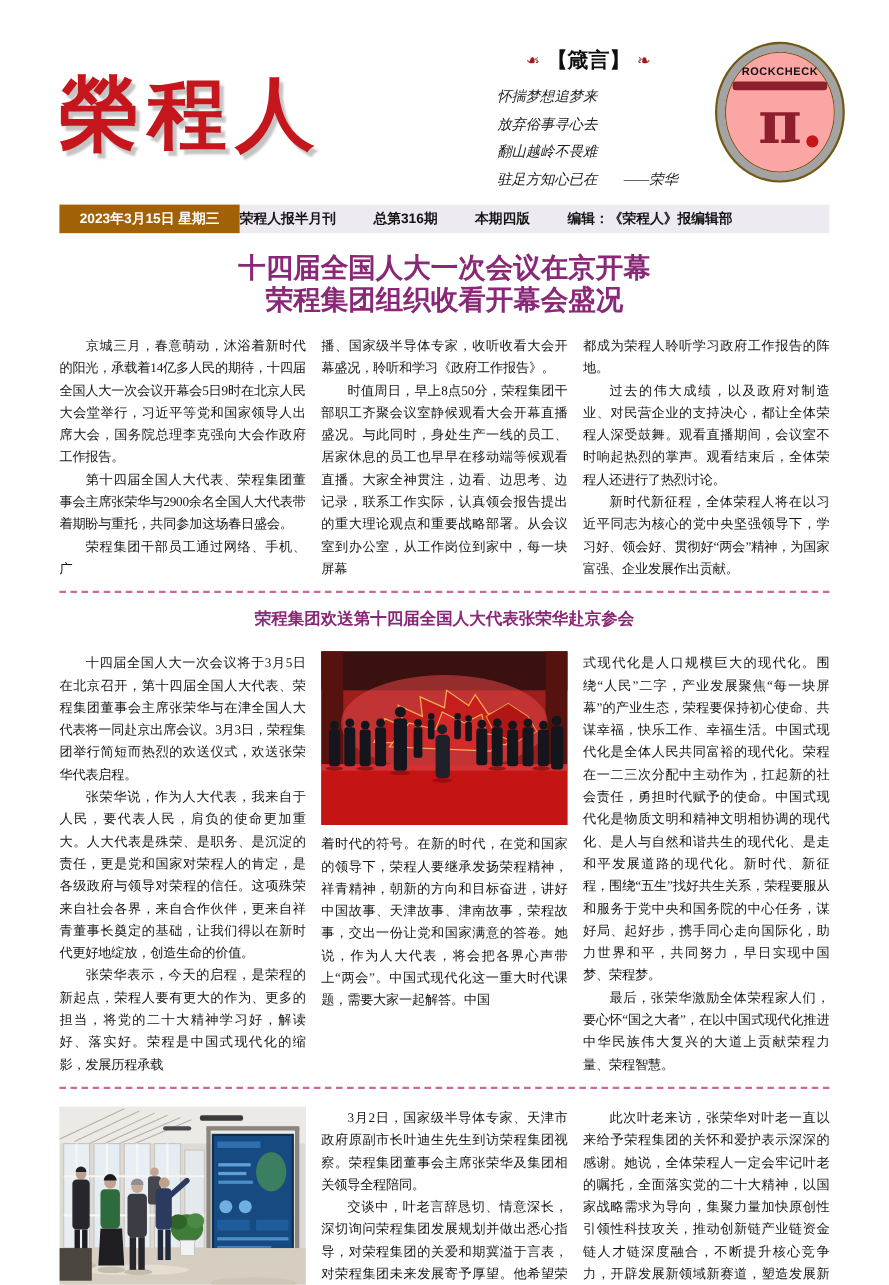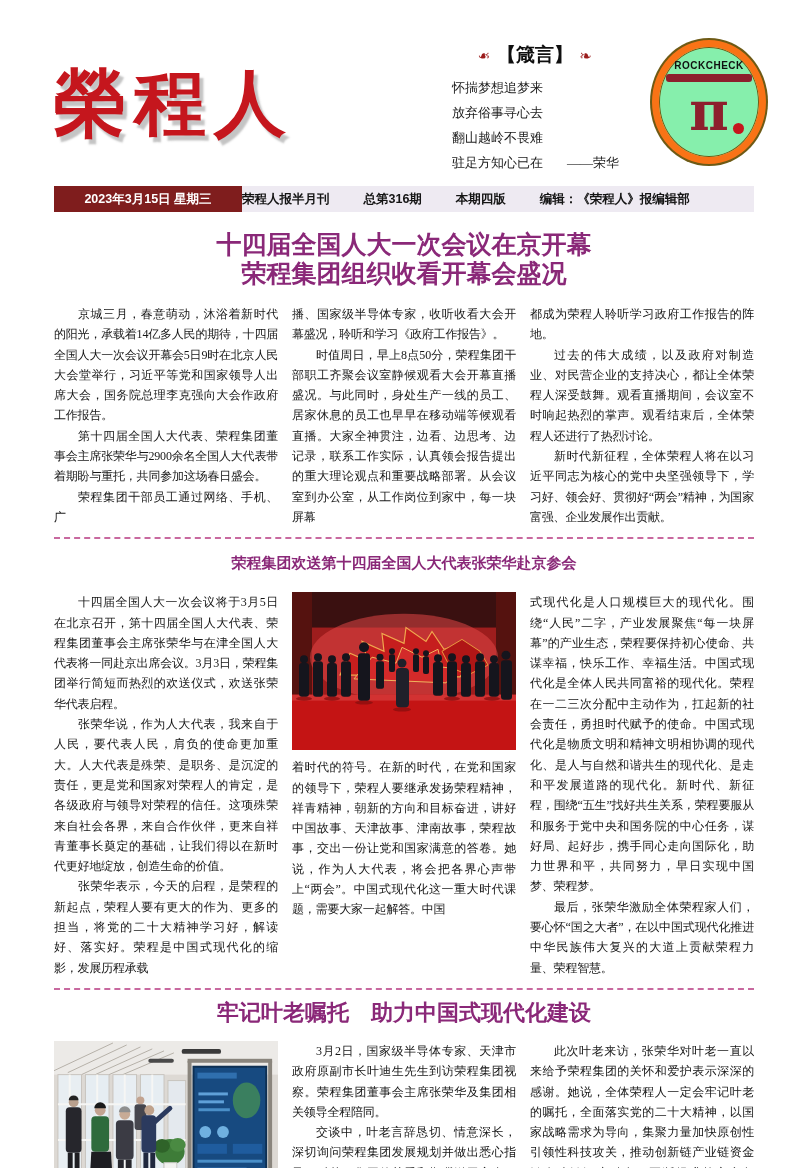--- a/index.html
+++ b/index.html
@@ -11,38 +11,38 @@
   .masthead{display:flex;align-items:flex-start;height:144px;}
   .paper-name{flex:0 0 378px;font-family:"DejaVu Serif",serif;font-weight:bold;font-size:72px;
               line-height:118px;color:#c5161d;letter-spacing:8px;margin-top:10px;
               text-shadow:4px 5px 2px rgba(125,125,125,.45);white-space:nowrap;}
   .motto{flex:0 0 198px;margin-left:4px;margin-top:8px;}
   .motto-header{display:flex;justify-content:center;align-items:center;gap:6px;
                 font-family:"Liberation Sans","DejaVu Sans",sans-serif;font-weight:bold;
                 font-size:19px;color:#0f0f0f;}
   .flourish{color:#9b1c1c;font-size:15px;line-height:1;}
   .flourish.flip{transform:scaleX(-1);}
-  .motto-lines{margin-top:7px;padding-left:16px;font-size:13px;line-height:25px;color:#1c1c1c;}
+  .motto-lines{margin-top:7px;padding-left:16px;font-style:italic;font-size:13px;line-height:25px;color:#1c1c1c;}
   .motto-sig{margin-left:24px;}
 
   .logo{flex:0 0 118px;margin-left:16px;display:flex;justify-content:center;margin-top:6px;}
-  .logo-ring{width:100px;height:110px;border-radius:50%;border:7px solid #f97316;background:#86efac;
+  .logo-ring{width:100px;height:110px;border-radius:50%;border:7px solid #a3a3a3;background:#fca5a5;
              box-shadow:0 0 0 2px #6e5a15, inset 0 0 0 1px #6e5a15;position:relative;overflow:hidden;}
   .logo-brand{margin-top:13px;text-align:center;font-family:"Liberation Sans","DejaVu Sans",sans-serif;
               font-size:10px;font-weight:bold;letter-spacing:.5px;color:#101010;}
   .logo-bar{height:8px;background:#8d1f2d;margin:3px 7px 0 7px;border-radius:3px;}
   .logo-pi{position:relative;text-align:center;font-family:"DejaVu Serif",serif;font-weight:bold;
            font-size:54px;line-height:58px;color:#8d1f2d;}
   .logo-dot{position:absolute;width:11px;height:11px;border-radius:50%;background:#c5161d;right:15px;bottom:6px;}
 
   
   .datebar{display:flex;height:26px;margin-top:8px;
            font-family:"Liberation Sans","DejaVu Sans",sans-serif;font-weight:bold;font-size:12.5px;}
-  .datebar-date{background:#7f1d1d;color:#fff;display:flex;align-items:center;justify-content:center;
-                padding:0 26px;min-width:136px;white-space:nowrap;}
+  .datebar-date{background:#a16207;color:#fff;display:flex;align-items:center;justify-content:center;
+                padding:0 14px;min-width:136px;white-space:nowrap;}
   .datebar-rest{flex:1;background:#eeeaf2;color:#141414;display:flex;align-items:center;
                 gap:34px;white-space:nowrap;}
 
   
   .a-title{font-family:"Liberation Sans","DejaVu Sans",sans-serif;font-weight:bold;color:#8a2878;
            text-align:center;margin:0;}
   .a1-title{font-size:25px;line-height:29px;margin:18px 0 13px;}
   .a2-title{font-size:15px;line-height:26px;margin:11px 0 11px;}
   .a3-title{font-size:22px;line-height:25px;margin:10px 0 10px;}
   .tline{display:block;}
@@ -199,23 +199,20 @@
         <div class="col">
           <p>式现代化是人口规模巨大的现代化。围绕“人民”二字，产业发展聚焦“每一块屏幕”的产业生态，荣程要保持初心使命、共谋幸福，快乐工作、幸福生活。中国式现代化是全体人民共同富裕的现代化。荣程在一二三次分配中主动作为，扛起新的社会责任，勇担时代赋予的使命。中国式现代化是物质文明和精神文明相协调的现代化、是人与自然和谐共生的现代化、是走和平发展道路的现代化。新时代、新征程，围绕“五生”找好共生关系，荣程要服从和服务于党中央和国务院的中心任务，谋好局、起好步，携手同心走向国际化，助力世界和平，共同努力，早日实现中国梦、荣程梦。</p>
           <p class="ind">最后，张荣华激励全体荣程家人们，要心怀“国之大者”，在以中国式现代化推进中华民族伟大复兴的大道上贡献荣程力量、荣程智慧。</p>
         </div>
       </div>
     </section>
 
     <div class="divider"></div>
 
     <section>
-      <h1 class="a-title a3-title">
-        <span class="tline">牢记叶老嘱托　助力中国式现代化建设</span>
-      </h1>
       <div class="cols">
         <div class="col">
           <svg class="photo" viewBox="0 0 228 186" height="184" preserveAspectRatio="none">
             <rect width="228" height="186" fill="#ddd9d4"></rect>
             <rect width="228" height="34" fill="#eceae7"></rect>
             <g stroke="#b5b0a8" stroke-width="1">
               <line x1="0" y1="30" x2="60" y2="2"></line>
                 <line x1="14" y1="32" x2="74" y2="4"></line>
               <line x1="28" y1="34" x2="88" y2="6"></line>
                 <line x1="42" y1="34" x2="100" y2="8"></line>

